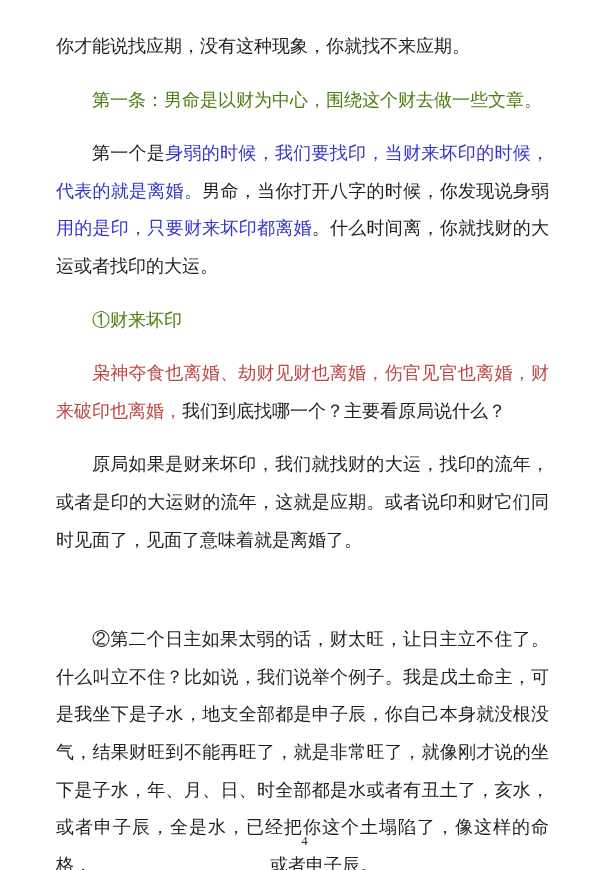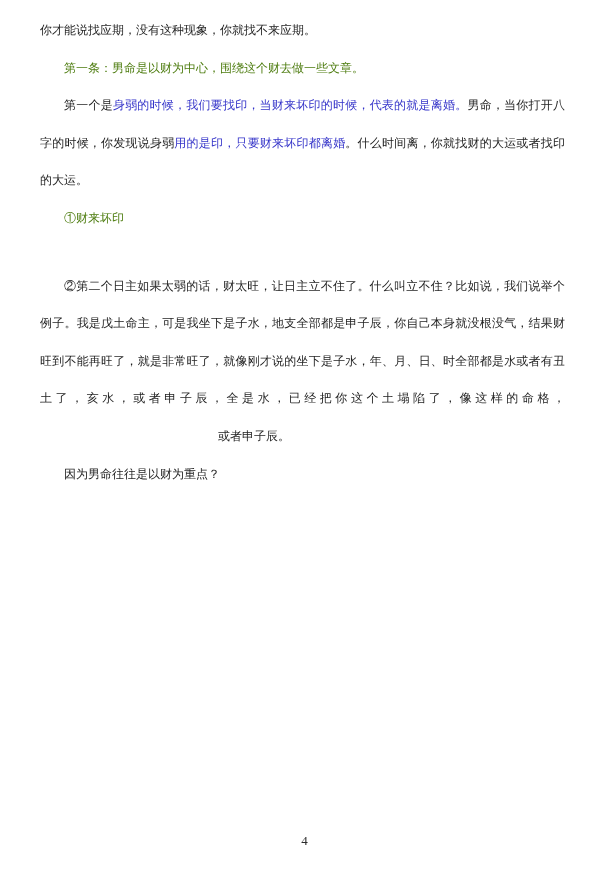--- a/index.html
+++ b/index.html
@@ -13,22 +13,22 @@
     height: 870px;
     margin: 0 auto;
     background: #ffffff;
     box-sizing: border-box;
     padding: 12px 44px 0 40px;
     overflow: hidden;
     font-family: "Liberation Serif", "DejaVu Serif", serif;
   }
   .doc-body { width: 100%; }
   .para {
-    margin: 0;
-    font-size: 12px;
+    margin: 16px;
+    font-size: 18px;
     line-height: 37.6px;
     text-align: justify;
     color: #1f1f1f;
     word-break: break-all;
   }
   .indent { text-indent: 2em; }
   .spacer { height: 30px; }
   .seg-black { color: #1f1f1f; }
   .seg-blue  { color: #3534c9; }
   .seg-red-bold { color: #4d7c0f; font-weight: normal; }
@@ -47,18 +47,20 @@
 </style>
 </head>
 <body>
 
 <div class="page">
   <div class="doc-body">
       <p class="para"><span class="seg-black">你才能说找应期，没有这种现象，你就找不来应期。</span></p>
       <p class="para indent"><span class="seg-red-bold">第一条：男命是以财为中心，围绕这个财去做一些文章。</span></p>
       <p class="para indent"><span class="seg-black">第一个是</span><span class="seg-blue">身弱的时候，我们要找印，当财来坏印的时候，代表的就是离婚。</span><span class="seg-black">男命，当你打开八字的时候，你发现说身弱</span><span class="seg-blue">用的是印，只要财来坏印都离婚</span><span class="seg-black">。什么时间离，你就找财的大运或者找印的大运。</span></p>
       <p class="para indent"><span class="seg-red-bold">①财来坏印</span></p>
+      <p class="para indent"><span class="seg-red">枭神夺食也离婚、劫财见财也离婚，伤官见官也离婚，财来破印也离婚，</span><span class="seg-black">我们到底找哪一个？主要看原局说什么？</span></p>
+      <p class="para indent"><span class="seg-black">原局如果是财来坏印，我们就找财的大运，找印的流年，或者是印的大运财的流年，这就是应期。或者说印和财它们同时见面了，见面了意味着就是离婚了。</span></p>
       <p class="para spacer"></p>
       <p class="para indent"><span class="seg-black">②第二个日主如果太弱的话，财太旺，让日主立不住了。什么叫立不住？比如说，我们说举个例子。我是戊土命主，可是我坐下是子水，地支全部都是申子辰，你自己本身就没根没气，结果财旺到不能再旺了，就是非常旺了，就像刚才说的坐下是子水，年、月、日、时全部都是水或者有丑土了，亥水，或者申子辰，全是水，已经把你这个土塌陷了，像这样的命格，</span><span class="gap"></span><span class="seg-black">或者申子辰。</span></p>
       <p class="para indent"><span class="seg-black">因为男命往往是以财为重点？</span></p>
     </div>
   <div class="footer">4</div>
 </div>
 
 </body></html>

